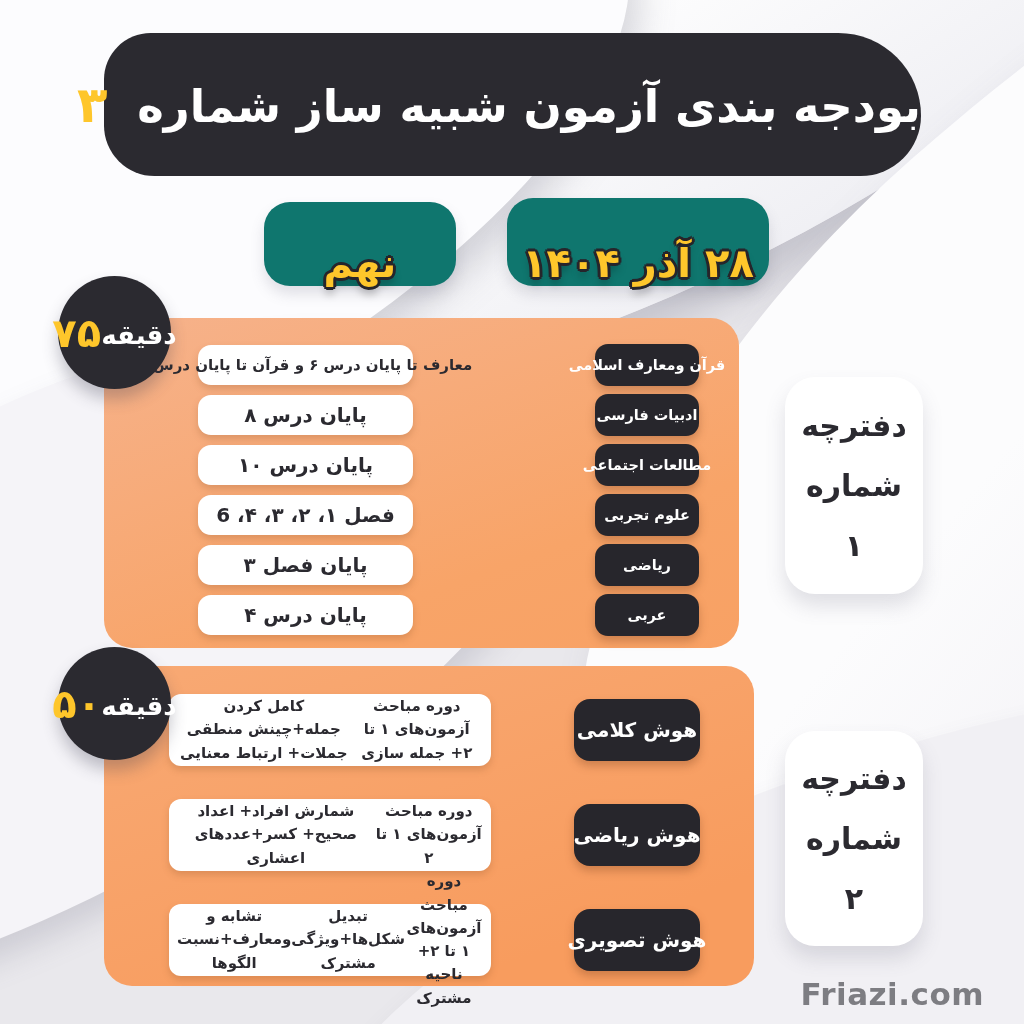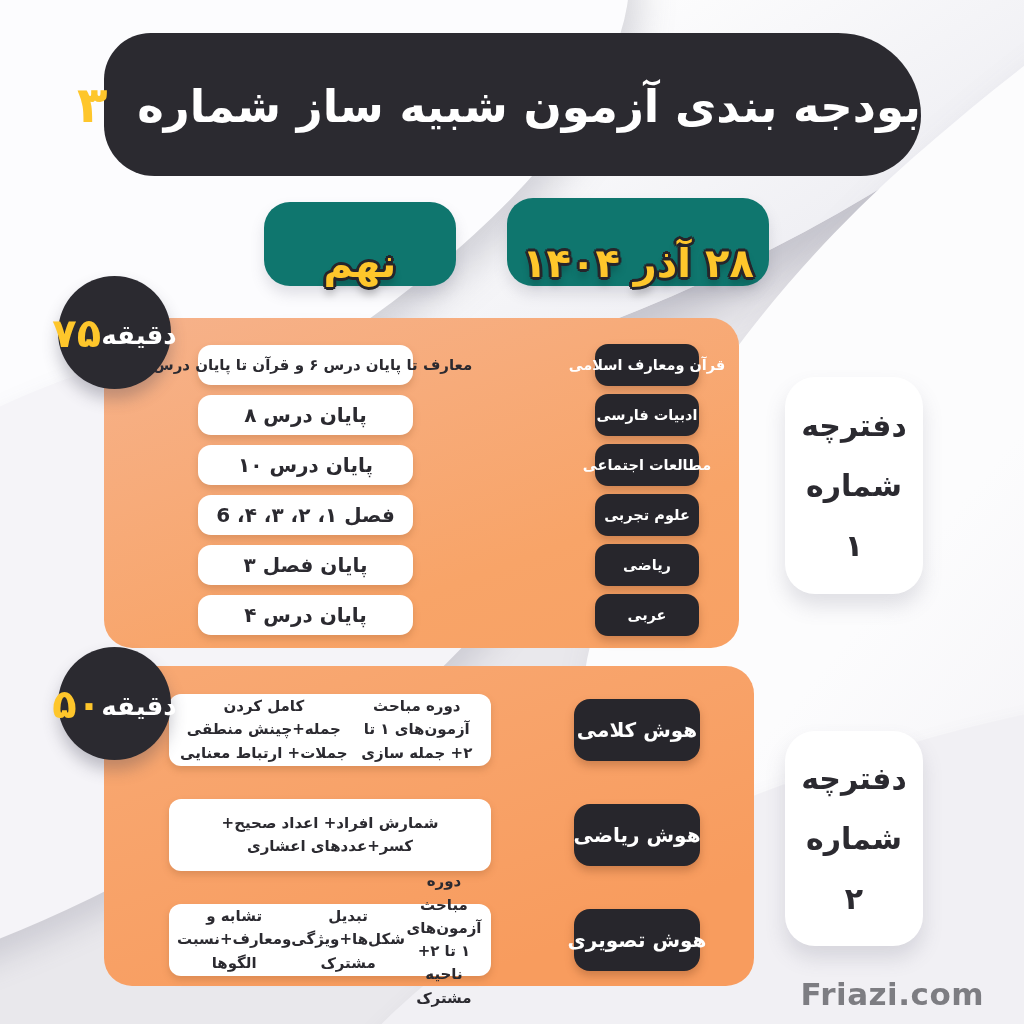--- a/index.html
+++ b/index.html
@@ -199,20 +199,21 @@
   <div class="panel panel-2">
     <div class="row row-2">
       <div class="content-box cb-2">
         <span>دوره مباحث آزمون‌های ۱ تا ۲+ جمله سازی</span>
         <span>کامل کردن جمله+چینش منطقی جملات+ ارتباط معنایی</span>
       </div>
       <div class="subject-pill sp-2">هوش کلامی</div>
     </div>
     <div class="row row-2">
       <div class="content-box cb-2">
+        <span>دوره مباحث آزمون‌های ۱ تا ۲</span>
         <span>شمارش افراد+ اعداد صحیح+ کسر+عددهای اعشاری</span>
       </div>
       <div class="subject-pill sp-2">هوش ریاضی</div>
     </div>
     <div class="row row-2">
       <div class="content-box cb-2">
         <span>دوره مباحث آزمون‌های ۱ تا ۲+ ناحیه مشترک</span>
         <span>تبدیل شکل‌ها+ویژگی مشترک</span>
         <span>تشابه و ومعارف+نسبت الگوها</span>
       </div>

